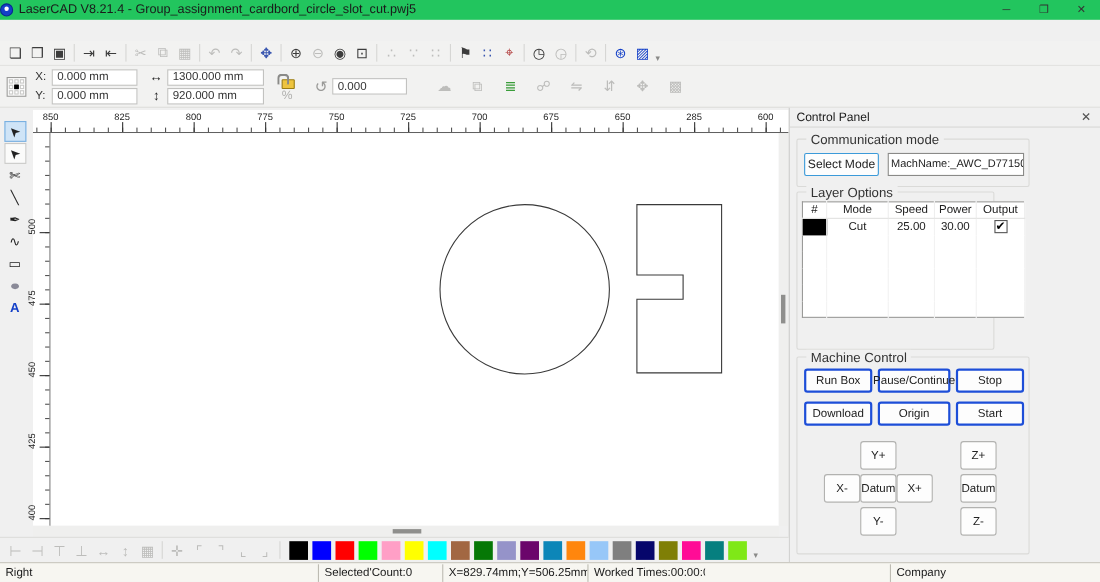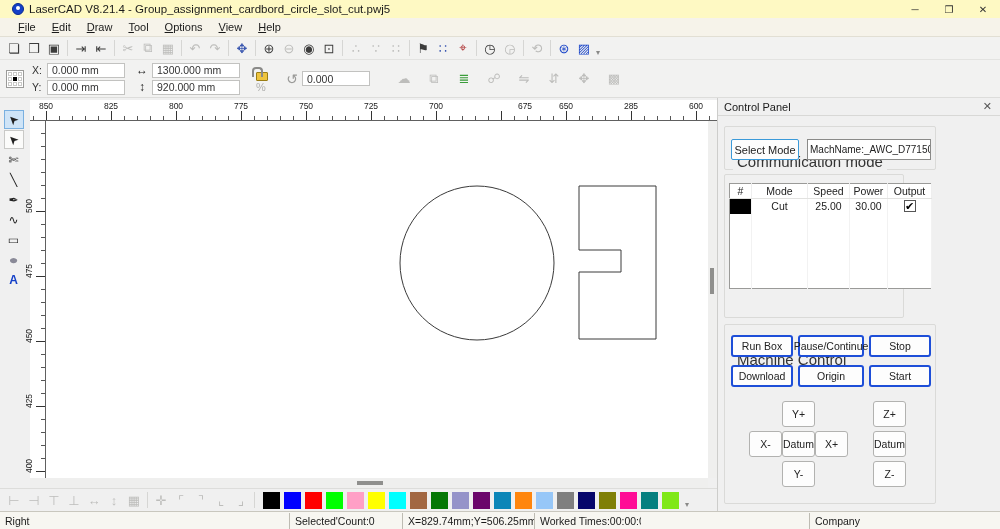--- a/index.html
+++ b/index.html
@@ -1,21 +1,21 @@
 <!DOCTYPE html>
 <html><head>
 <meta charset="utf-8">
 <style>
   * { margin:0; padding:0; box-sizing:border-box; }
   html,body { width:1000px; height:529px; overflow:hidden; }
   body { font-family:"Liberation Sans", sans-serif; font-size:11px; color:#222; background:#f0f0f0; }
   #app { position:relative; width:1000px; height:529px; background:#f0f0f0; }
 
   
-  #titlebar { position:absolute; left:0; top:0; width:1000px; height:18px; background:#fef9c3; display:flex; align-items:center; padding-left:12px; }
+  #titlebar { position:absolute; left:0; top:0; width:1000px; height:18px; background:#22c55e; display:flex; align-items:center; padding-left:0; }
   #app-icon { width:12px; height:12px; border-radius:50%; background:#1440c8; border:1px solid #0a2a90; position:relative; margin-right:5px; }
   #app-icon::after{ content:""; position:absolute; left:3px; top:2px; width:4px; height:4px; border-radius:50%; background:#fff; }
   #title-text { font-size:11.5px; color:#1a1a1a; }
   #win-controls { position:absolute; right:0; top:0; height:18px; display:flex; }
   .win-btn { width:34px; height:18px; display:flex; align-items:center; justify-content:center; font-size:10px; color:#333; }
 
   
   #menubar { position:absolute; left:0; top:18px; width:1000px; height:19px; background:#f6f3ea; display:flex; align-items:center; padding-left:10px; border-bottom:1px solid #e2dfd4; }
   .menu-item { padding:2px 8px; color:#1a1a1a; }
   .menu-item u { text-decoration:underline; }
@@ -63,21 +63,21 @@
   #vthumb { position:absolute; left:2px; top:147px; width:4px; height:26px; background:#8f8f8d; }
   #hscroll { position:absolute; left:30px; top:478px; width:678px; height:10px; background:#efefee; }
   #hthumb { position:absolute; left:327px; top:3px; width:26px; height:4px; background:#8f8f8d; }
 
   
   #panel { position:absolute; left:717px; top:98px; width:283px; height:413px; background:#f0f0f0; border-left:1px solid #cdcdcb; }
   #panel-header { position:relative; height:18px; border-bottom:1px solid #d8d8d6; display:flex; align-items:center; padding:0 6px; }
   #panel-title { font-size:11px; color:#1a1a1a; }
   #panel-close { position:absolute; right:8px; top:2px; font-size:11px; color:#555; }
   .group { position:absolute; border:1px solid #dadad8; border-radius:2px; }
-  .group-label { position:absolute; top:-7px; left:8px; background:#f0f0f0; padding:0 4px; font-size:15px; color:#333; white-space:nowrap;margin-top:33px; }
+  .group-label { position:absolute; top:-7px; left:8px; background:#f0f0f0; padding:0 4px; font-size:12px; color:#333; white-space:nowrap; }
   #grp-comm { left:6px; top:28px; width:212px; height:44px; }
   #select-mode-btn { position:absolute; left:6px; top:12px; width:68px; height:21px; background:#fdfdfd; border:1px solid #3b9ad9; border-radius:2px; font-size:11px; display:flex; align-items:center; justify-content:center; }
   #mach-select { position:absolute; left:82px; top:12px; width:124px; height:21px; background:#fff; border:1px solid #8a8a88; display:flex; align-items:center; font-size:10px; padding:0 2px; white-space:nowrap; overflow:hidden; }
   #grp-layer { left:6px; top:76px; width:180px; height:144px; }
   #layer-table { position:absolute; left:4px; top:8px; width:202px; height:106px; background:#fff; border:1px solid #9a9a98; border-collapse:collapse; table-layout:fixed; }
   #layer-table th { font-weight:normal; font-size:10.5px; border-bottom:1px solid #e2e2e0; border-right:1px solid #eee; height:15px; }
   #layer-table td { font-size:10.5px; text-align:center; height:15px; border-right:1px solid #f2f2f2; }
   .chk { display:inline-block; width:12px; height:12px; border:1px solid #555; background:#fff; font-size:11px; line-height:11px; color:#000; }
   #layer-btns { position:absolute; left:0; bottom:4px; width:212px; display:flex; justify-content:center; gap:10px; }
   .lbtn { min-width:34px; height:19px; background:#fdfdfd; border:1px solid #b2b2b0; border-radius:3px; font-size:10.5px; display:flex; align-items:center; justify-content:center; padding:0 6px; }
@@ -101,29 +101,20 @@
   <div id="titlebar">
     <div id="app-icon"></div>
     <div id="title-text">LaserCAD V8.21.4 - Group_assignment_cardbord_circle_slot_cut.pwj5</div>
     <div id="win-controls">
       <div class="win-btn">─</div>
       <div class="win-btn">❐</div>
       <div class="win-btn">✕</div>
     </div>
   </div>
 
-  <div id="menubar">
-      <div class="menu-item"><u>F</u>ile</div>
-      <div class="menu-item"><u>E</u>dit</div>
-      <div class="menu-item"><u>D</u>raw</div>
-      <div class="menu-item"><u>T</u>ool</div>
-      <div class="menu-item"><u>O</u>ptions</div>
-      <div class="menu-item"><u>V</u>iew</div>
-      <div class="menu-item"><u>H</u>elp</div>
-    </div>
 
   <div id="toolbar1">
       <span class="icon">❏</span>
       <span class="icon">❒</span>
       <span class="icon">▣</span>
       <span class="sep"></span>
       <span class="icon">⇥</span>
       <span class="icon">⇤</span>
       <span class="sep"></span>
       <span class="icon disabled">✂</span>
@@ -288,21 +279,21 @@
       <div class="hlab" style="left: 146px;">800</div>
       <div class="hmaj" style="left: 211px;"></div>
       <div class="hlab" style="left: 211px;">775</div>
       <div class="hmaj" style="left: 276px;"></div>
       <div class="hlab" style="left: 276px;">750</div>
       <div class="hmaj" style="left: 341px;"></div>
       <div class="hlab" style="left: 341px;">725</div>
       <div class="hmaj" style="left: 406px;"></div>
       <div class="hlab" style="left: 406px;">700</div>
       <div class="hmaj" style="left: 471px;"></div>
-      <div class="hlab" style="left: 495px; text-align: center;">675</div>
+      <div class="hlab" style="left: 471px; text-align: center;">675</div>
       <div class="hmaj" style="left: 536px;"></div>
       <div class="hlab" style="left: 536px;">650</div>
       <div class="hmaj" style="left: 601px;"></div>
       <div class="hlab" style="left: 601px;">285</div>
       <div class="hmaj" style="left: 666px;"></div>
       <div class="hlab" style="left: 666px;">600</div>
     </div>
   <div id="vruler">
       <div class="vmin" style="top: 12px;"></div>
       <div class="vmin" style="top: 25px;"></div>

